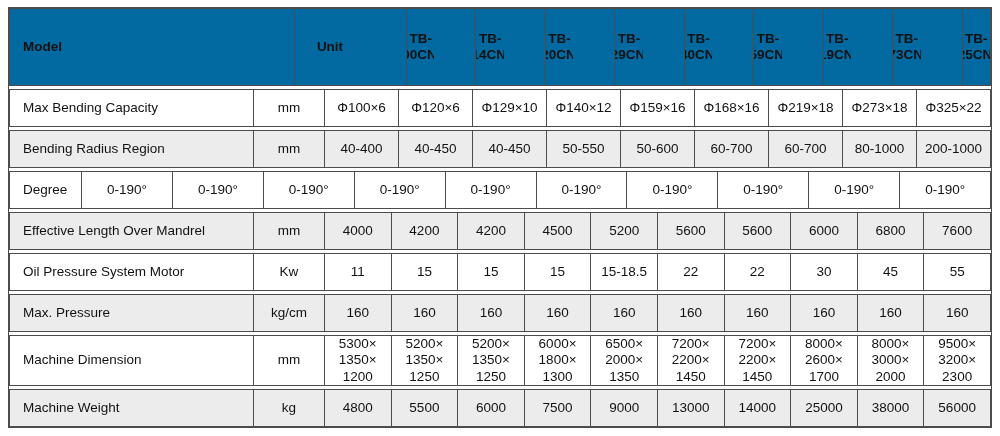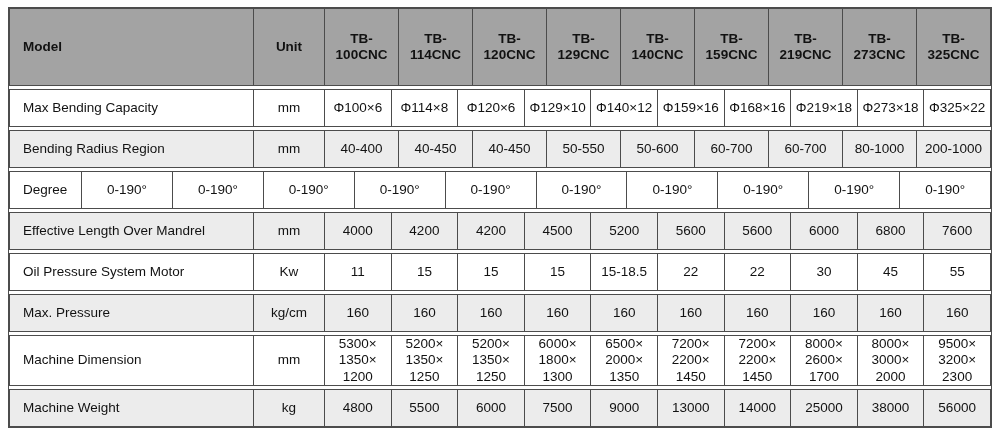--- a/index.html
+++ b/index.html
@@ -33,22 +33,23 @@
   .row {
     box-sizing: border-box;
     display: flex;
     flex: 0 0 auto;
     height: 38px;
     border: 1px solid #4c4c4c;
     background: #ffffff;
   }
   .row.header {
     height: 78px;
-    background: #a3a3a3;
+    background: #0369a1;
     font-weight: bold;
+    gap: 41px;
   }
   .row.gray { background: #ececec; }
   .row.tall { height: 51px; }
   .cell {
     box-sizing: border-box;
     display: flex;
     align-items: center;
     justify-content: center;
     text-align: center;
     border-left: 1px solid #4c4c4c;
@@ -84,21 +85,20 @@
         <div class="cell col-val">TB-140CNC</div>
         <div class="cell col-val">TB-159CNC</div>
         <div class="cell col-val">TB-219CNC</div>
         <div class="cell col-val">TB-273CNC</div>
         <div class="cell col-val">TB-325CNC</div>
       </div>
     <div id="body-rows" style="display:contents"><div class="row">
           <div class="cell col-model">Max Bending Capacity</div>
           <div class="cell col-unit">mm</div>
           <div class="cell col-val">Φ100×6</div>
-          <div class="cell col-val">Φ114×8</div>
           <div class="cell col-val">Φ120×6</div>
           <div class="cell col-val">Φ129×10</div>
           <div class="cell col-val">Φ140×12</div>
           <div class="cell col-val">Φ159×16</div>
           <div class="cell col-val">Φ168×16</div>
           <div class="cell col-val">Φ219×18</div>
           <div class="cell col-val">Φ273×18</div>
           <div class="cell col-val">Φ325×22</div>
         </div><div class="row gray">
           <div class="cell col-model">Bending Radius Region</div>

